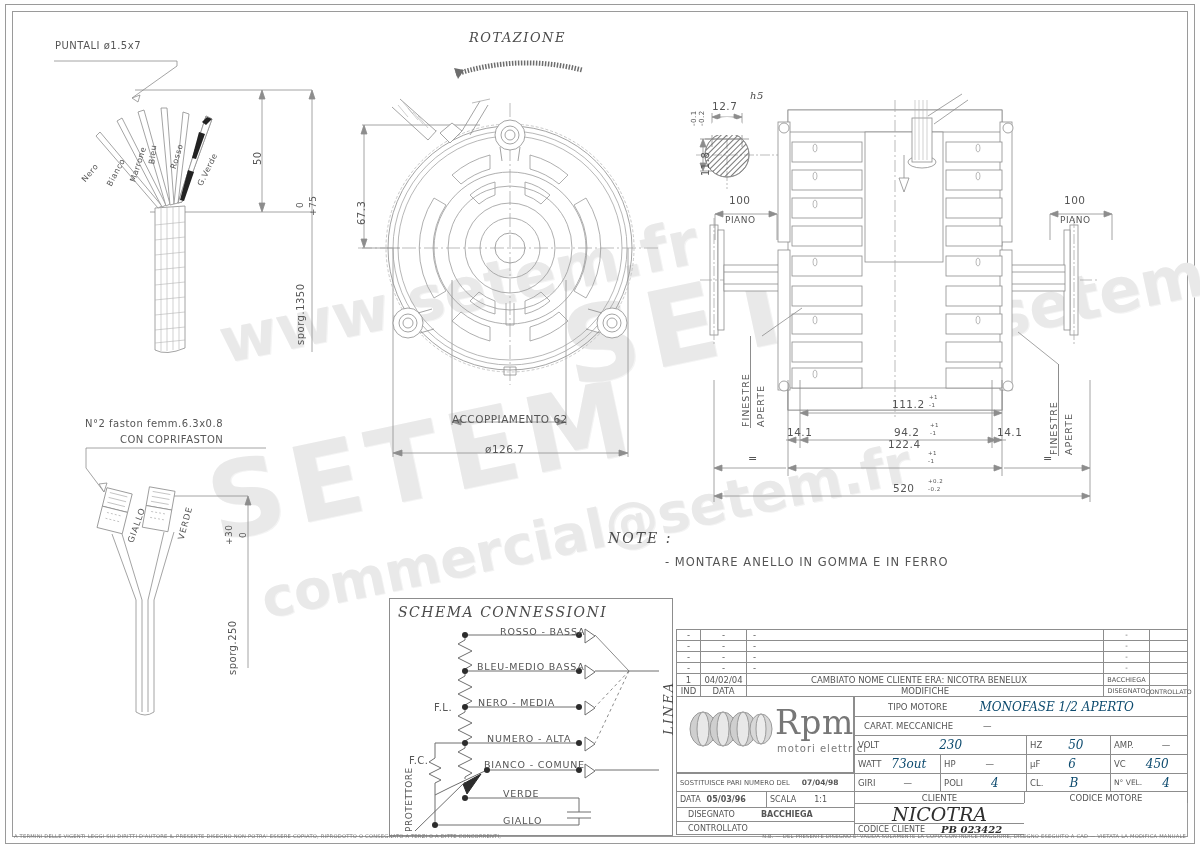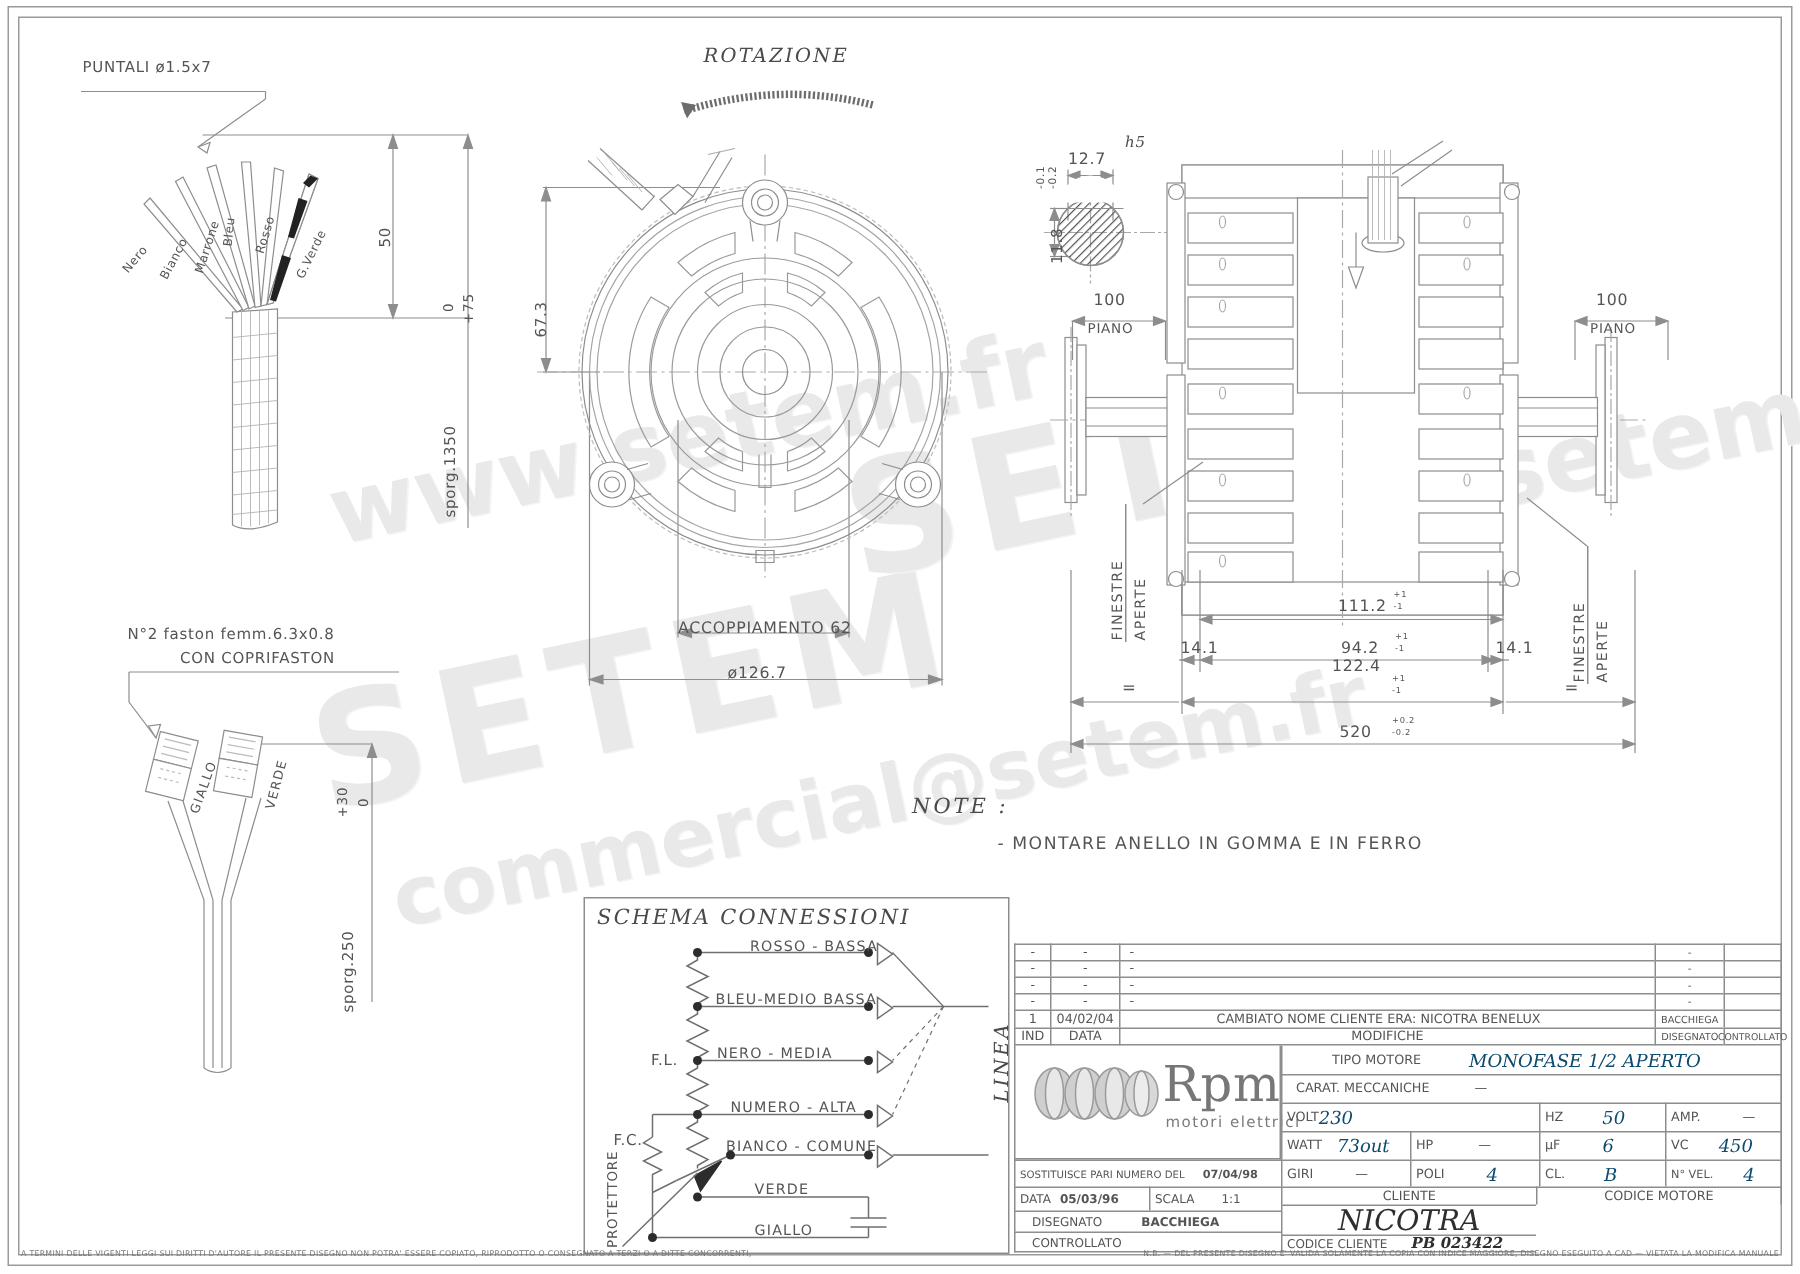--- a/index.html
+++ b/index.html
@@ -634,21 +634,21 @@
       <span style="margin-left:30px;font-size:8.5px;">TIPO MOTORE</span>
       <span class="val-it" style="margin-left:32px;">MONOFASE 1/2 APERTO</span>
     </div>
     <div class="cell" style="left:178px;top:87px;width:334px;height:19px;border-right:1px solid #8d8d8d;">
       <span style="margin-left:6px;font-size:8.5px;">CARAT. MECCANICHE</span>
       <span style="margin-left:30px;">—</span>
     </div>
 
     <div class="cell" style="left:178px;top:106px;width:172px;height:19px;">
       <span style="font-size:8.5px;">VOLT</span>
-      <span class="val-it" style="">230</span>
+      <span class="val-it" style="margin-left:60px;">230</span>
     </div>
     <div class="cell" style="left:350px;top:106px;width:84px;height:19px;">
       <span style="font-size:8.5px;">HZ</span>
       <span class="val-it" style="margin-left:26px;">50</span>
     </div>
     <div class="cell" style="left:434px;top:106px;width:78px;height:19px;border-right:1px solid #8d8d8d;">
       <span style="font-size:8.5px;">AMP.</span>
       <span style="margin-left:28px;">—</span>
     </div>
 

